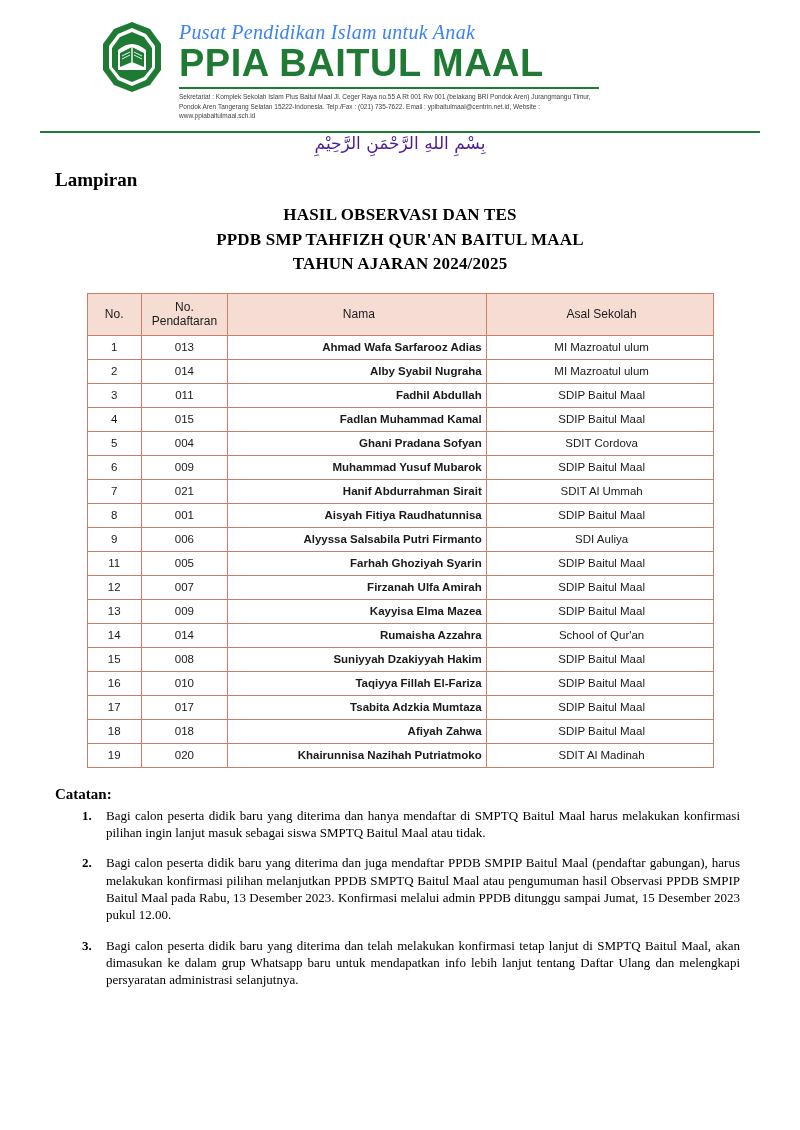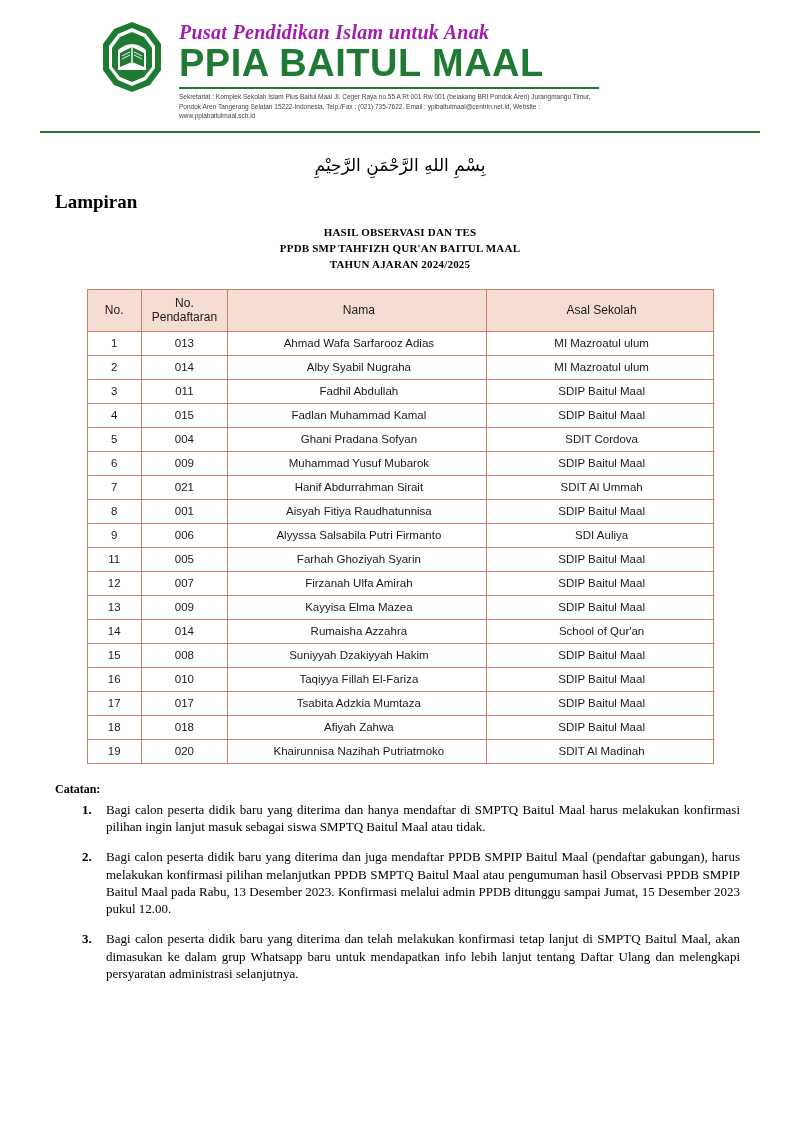--- a/index.html
+++ b/index.html
@@ -39,24 +39,24 @@
   .logo svg { display: block; }
 
   .head-text {
     margin-left: 10px;
     padding-top: 4px;
   }
   .head-line1 {
     font-family: "Liberation Serif", serif;
     font-size: 20px;
     font-style: italic;
-    color: #a21caf;
+    color: #3b82f6;
     letter-spacing: 0.3px;
     line-height: 1.05;
-    font-weight: bold;
+    font-weight: normal;
   }
   .head-line2 {
     font-family: "Liberation Sans", sans-serif;
     font-size: 38px;
     font-weight: bold;
     color: #1f7a33;
     letter-spacing: 0.5px;
     line-height: 1.05;
     margin-top: 1px;
   }
@@ -78,40 +78,39 @@
     height: 2px;
     background: #1f7a33;
     margin: 4px 40px 0 40px;
   }
 
   
   .basmalah {
     text-align: center;
     font-family: "DejaVu Sans", sans-serif;
     font-size: 17px;
-    color: #000000;
-    margin-top: 22px;
+    color: #4c1d95;
     letter-spacing: 1px;
   }
 
   
   .lampiran {
     margin: 16px 0 0 55px;
     font-size: 19px;
     font-weight: bold;
   }
 
   
   .title-block {
     text-align: center;
     margin-top: 12px;
     line-height: 1.45;
   }
   .title-block div {
-    font-size: 11px;
+    font-size: 17px;
     font-weight: bold;
     letter-spacing: 0.2px;
   }
 
   
   table.result {
     border-collapse: collapse;
     margin: 16px auto 0 auto;
     width: 627px;
     font-family: "Liberation Sans", sans-serif;
@@ -128,27 +127,27 @@
     font-weight: normal;
     font-size: 12px;
     padding: 6px 4px;
     line-height: 1.2;
   }
   table.result tbody td {
     height: 19px;
   }
   .col-no { width: 42px; text-align: center; }
   .col-reg { width: 72px; text-align: center; }
-  .col-name { width: 230px; text-align: center; padding-left: 8px !important; }
+  .col-name { width: 230px; text-align: right; padding-left: 8px !important; font-weight: bold; }
   .col-school { width: 200px; text-align: center; padding-left: 8px !important; }
 
   
   .catatan-title {
     margin: 18px 0 2px 55px;
-    font-size: 12px;
+    font-size: 15px;
     font-weight: bold;
   }
   ol.notes {
     margin: 4px 60px 0 78px;
     padding: 0;
     list-style: none;
     counter-reset: note;
   }
   ol.notes li {
     counter-increment: note;

